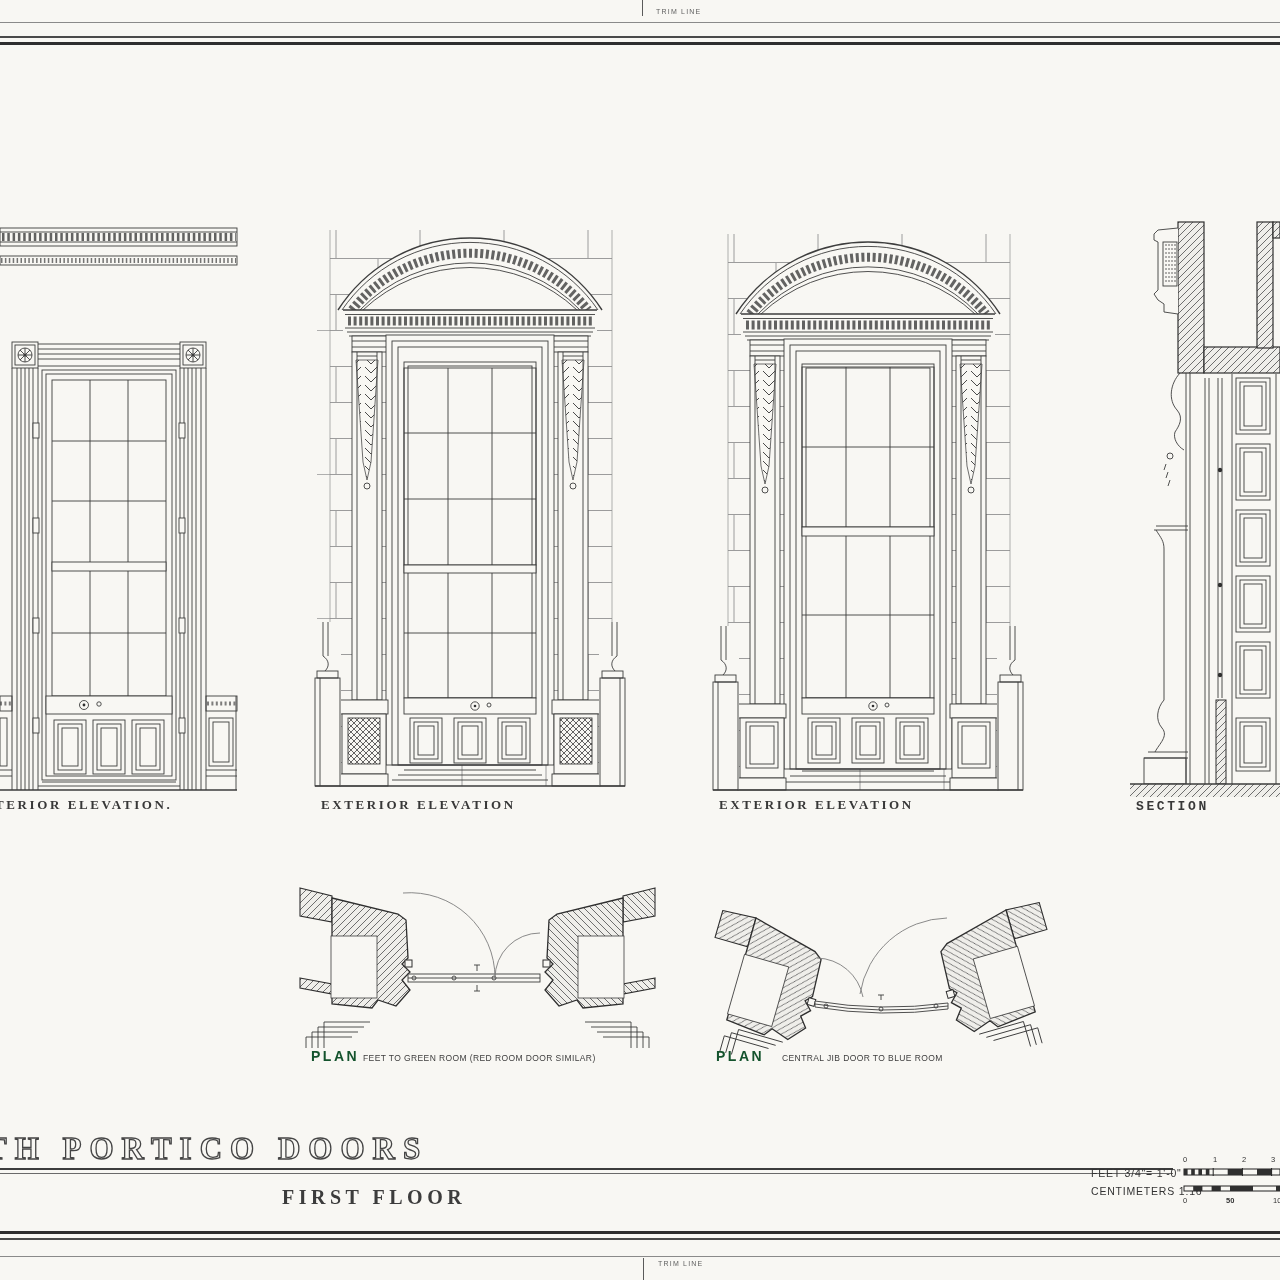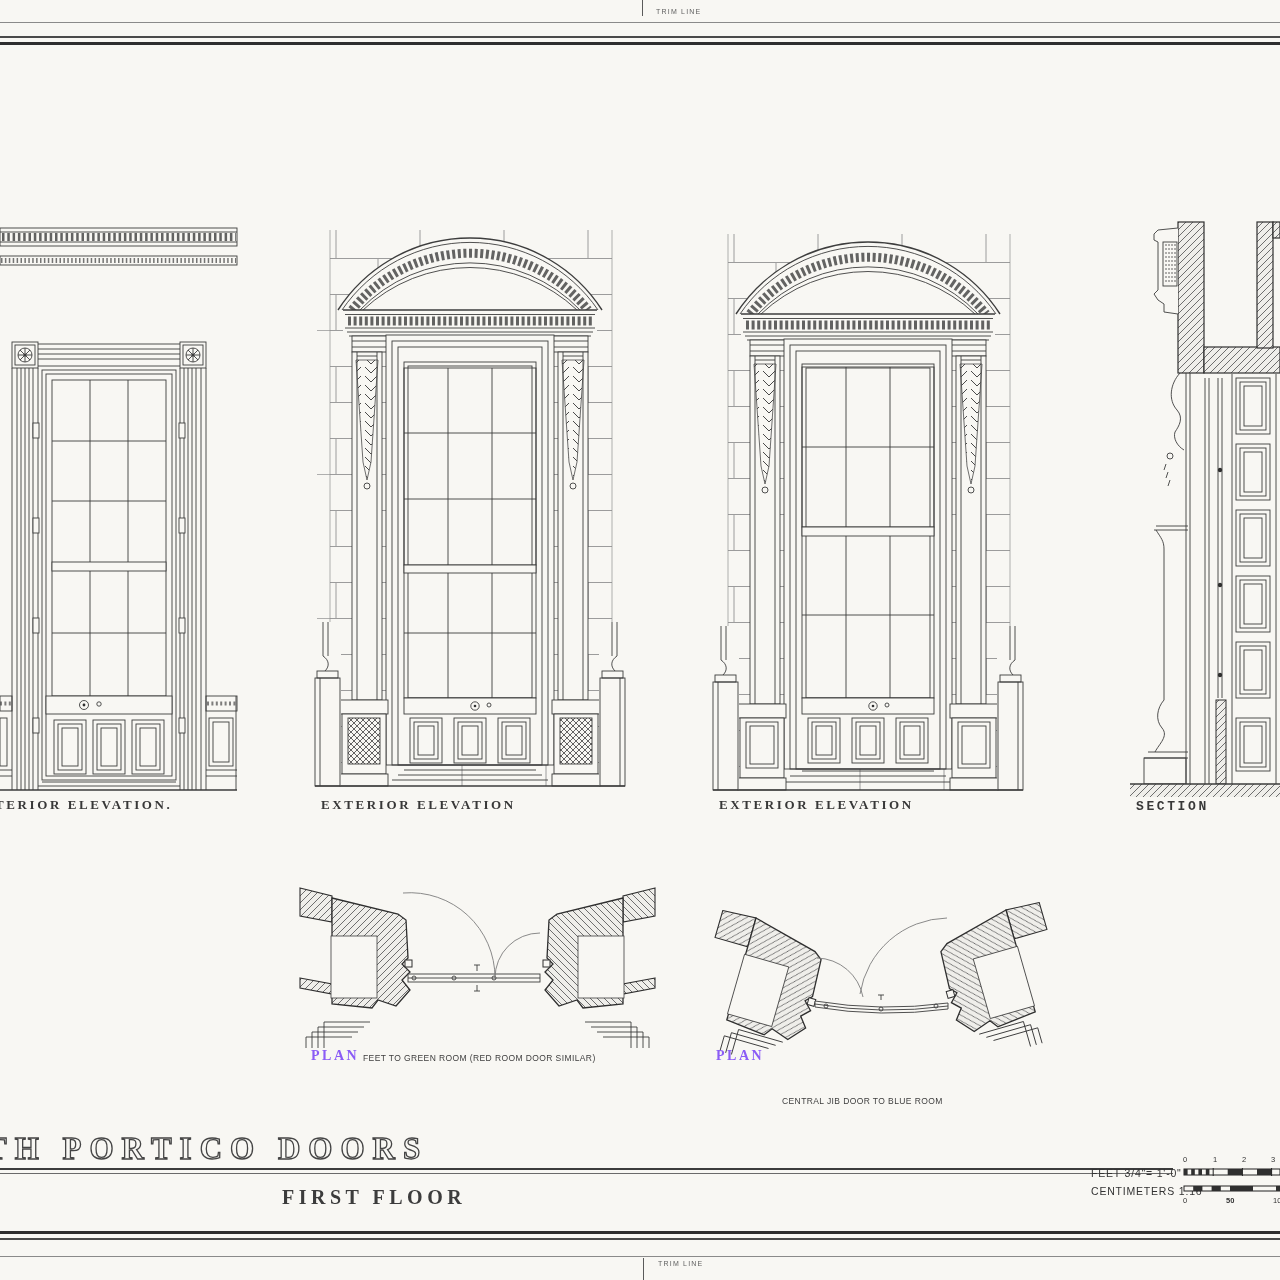--- a/index.html
+++ b/index.html
@@ -11,22 +11,22 @@
   }
   .abs{position:absolute;}
   .hline{position:absolute;background:#2e2e2e;}
   .vline{position:absolute;background:#5a5a5a;}
   .trim-label{font-size:7px;letter-spacing:1.2px;color:#5f5f5f;}
   .elev-label{
     font-family:"Liberation Serif", serif;font-size:13px;font-weight:600;
     letter-spacing:2.6px;color:#383838;white-space:nowrap;
   }
   .plan-word{
-    font-family:Liberation Serif, serif;font-size:14px;font-weight:600;
-    letter-spacing:2.5px;color:#8b5cf6;
+    font-family:Liberation Sans, sans-serif;font-size:14px;font-weight:600;
+    letter-spacing:2.5px;color:#14532d;
   }
   .plan-note{font-size:8.5px;letter-spacing:.4px;color:#3d3d3d;white-space:nowrap;}
   .title-main{
     font-family:"Liberation Serif", serif;font-size:31px;font-weight:700;
     letter-spacing:8px;white-space:nowrap;
     color:#f8f7f3;-webkit-text-stroke:1.3px #454545;
   }
   .title-sub{
     font-family:"Liberation Serif", serif;font-size:20px;font-weight:700;
     letter-spacing:4.5px;color:#3c3c3c;white-space:nowrap;
@@ -564,21 +564,21 @@
 </svg>
 
 <span class="elev-label abs" style="left:-5px;top:797px;">TERIOR ELEVATION.</span>
 <span class="elev-label abs" style="left:321px;top:797px;">EXTERIOR ELEVATION</span>
 <span class="elev-label abs" style="left:719px;top:797px;">EXTERIOR ELEVATION</span>
 <span class="elev-label abs" style="left:1136px;top:799px;font-family:Liberation Mono, monospace;">SECTION</span>
 
 <span class="plan-word abs" style="left:311px;top:1048px;">PLAN</span>
 <span class="plan-note abs" style="left:363px;top:1053px;">FEET TO GREEN ROOM  (RED ROOM DOOR SIMILAR)</span>
 <span class="plan-word abs" style="left:716px;top:1048px;">PLAN</span>
-<span class="plan-note abs" style="left:782px;top:1053px;margin-top:43px;">CENTRAL JIB DOOR TO BLUE ROOM</span>
+<span class="plan-note abs" style="left:782px;top:1053px;">CENTRAL JIB DOOR TO BLUE ROOM</span>
 
 <span class="title-main abs" style="left:-14px;top:1131px;">TH  PORTICO  DOORS</span>
 <span class="title-sub abs" style="left:258px;top:1186px;margin-left:24px;">FIRST FLOOR</span>
 <div class="hline abs" style="left:0;top:1168px;width:1173px;height:2px;background:#3c3c3c;"></div>
 <div class="hline abs" style="left:0;top:1172.5px;width:1173px;height:1px;background:#6a6a6a;"></div>
 
 <span class="scale-label abs" style="left:1091px;top:1167px;">FEET  3/4"= 1'-0"</span>
 <span class="scale-label abs" style="left:1091px;top:1185px;">CENTIMETERS  1:16</span>
 
 <span class="tick-num abs" style="left:1183px;top:1155px;">0</span>

